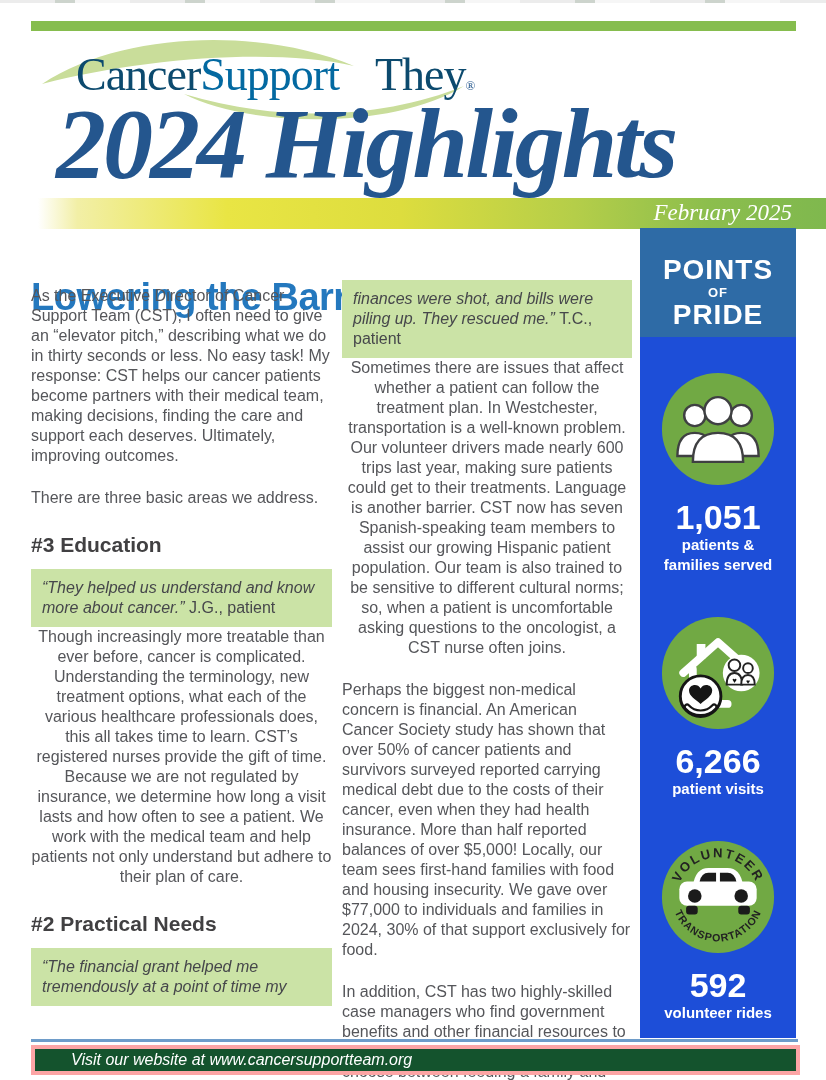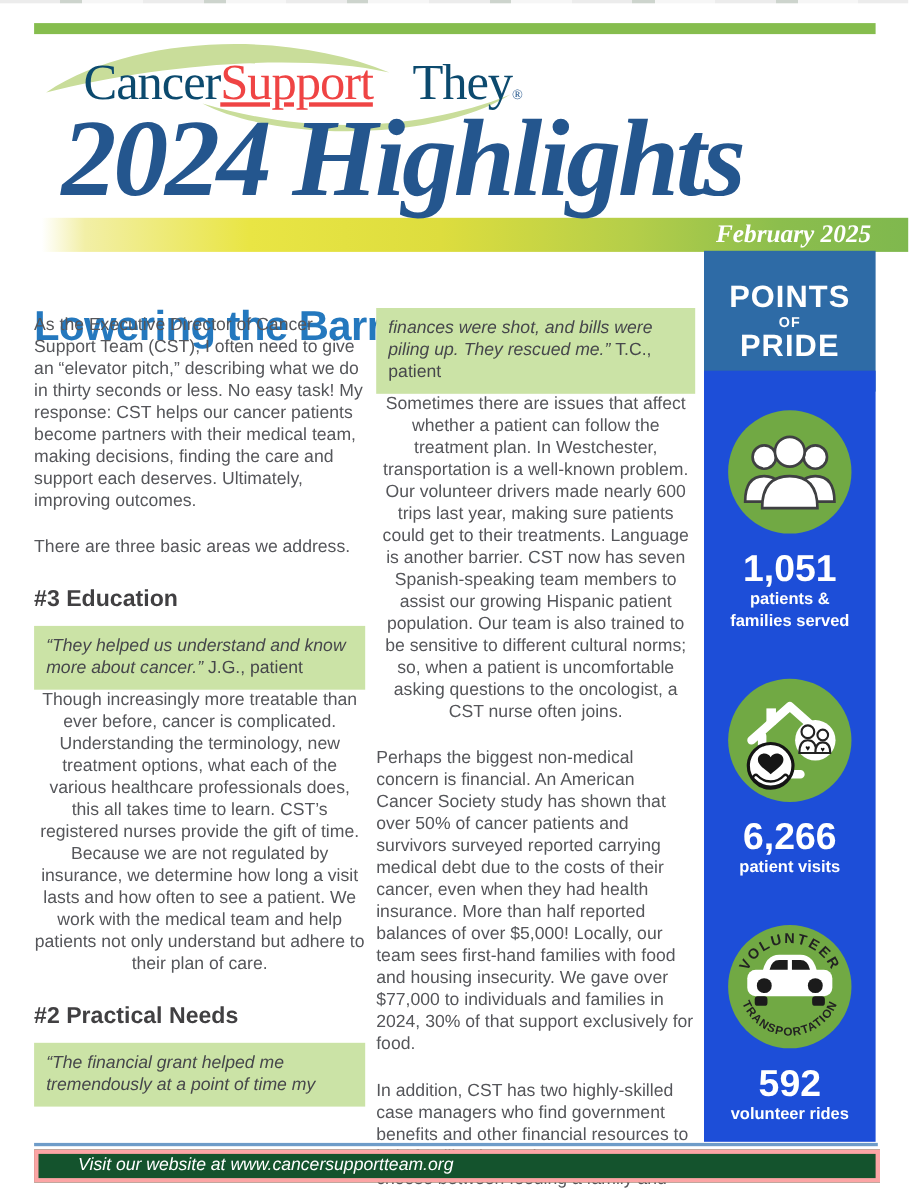--- a/index.html
+++ b/index.html
@@ -8,32 +8,32 @@
   .scan-edge{position:absolute;top:0;left:0;right:0;height:3px;
         background:repeating-linear-gradient(90deg,#ececec 0 55px,#cdd4cd 55px 75px,#f6f6f6 75px 130px);}
   .top-bar{position:absolute;left:31px;top:21px;width:765px;height:10px;background:#86BD4E;}
 
   
   .logo{position:absolute;left:34px;top:36px;width:440px;height:86px;}
   .logo-swoosh{position:absolute;left:0;top:0;width:440px;height:86px;}
   .logo-text{position:absolute;left:6px;top:12px;font-family:"Liberation Serif",serif;
         font-size:46px;letter-spacing:-1px;white-space:nowrap;}
   .logo-green{color:#0c4a6e;margin-left:36px;}
-  .logo-blue{color:#ef4444;text-decoration:underline;}
+  .logo-blue{color:#0369a1;}
   .logo-reg{font-size:13px;color:#27598E;vertical-align:baseline;}
 
   
   .band{position:absolute;left:38px;top:198px;width:788px;height:31px;
         background:linear-gradient(90deg,rgba(255,255,255,0) 0%,#F2EFA6 5%,#E9E544 24%,
                    #DDDD3E 46%,#B5CE49 68%,#8CBE4D 85%,#7FB84E 100%);}
   .big-title{position:absolute;left:56px;top:94px;font-family:"Liberation Serif",serif;
         font-style:italic;font-weight:bold;font-size:100px;line-height:1;
         color:#24568E;letter-spacing:-3px;white-space:nowrap;z-index:2;}
   .issue-date{position:absolute;right:34px;top:200px;z-index:3;color:#ffffff;
-        font-family:"Liberation Serif",serif;font-style:italic;font-weight:bold;font-size:23px;}
+        font-family:"Liberation Serif",serif;font-style:italic;font-weight:normal;font-size:23px;}
 
   
   .headline{position:absolute;left:31px;top:236px;font-size:38px;font-weight:bold;
         color:#2478BE;letter-spacing:-0.5px;white-space:nowrap;margin-top:40px;}
   .col{position:absolute;font-size:16px;line-height:20px;color:#55565A;}
   .col-left{left:31px;top:286px;width:301px;}
   .col-right{left:342px;top:280px;width:290px;}
   .col p{margin:0 0 0 0;}
   .col p + p{margin-top:22px;}
   .subhead{font-size:21px;font-weight:bold;color:#414042;margin:27px 0 14px 0;}

